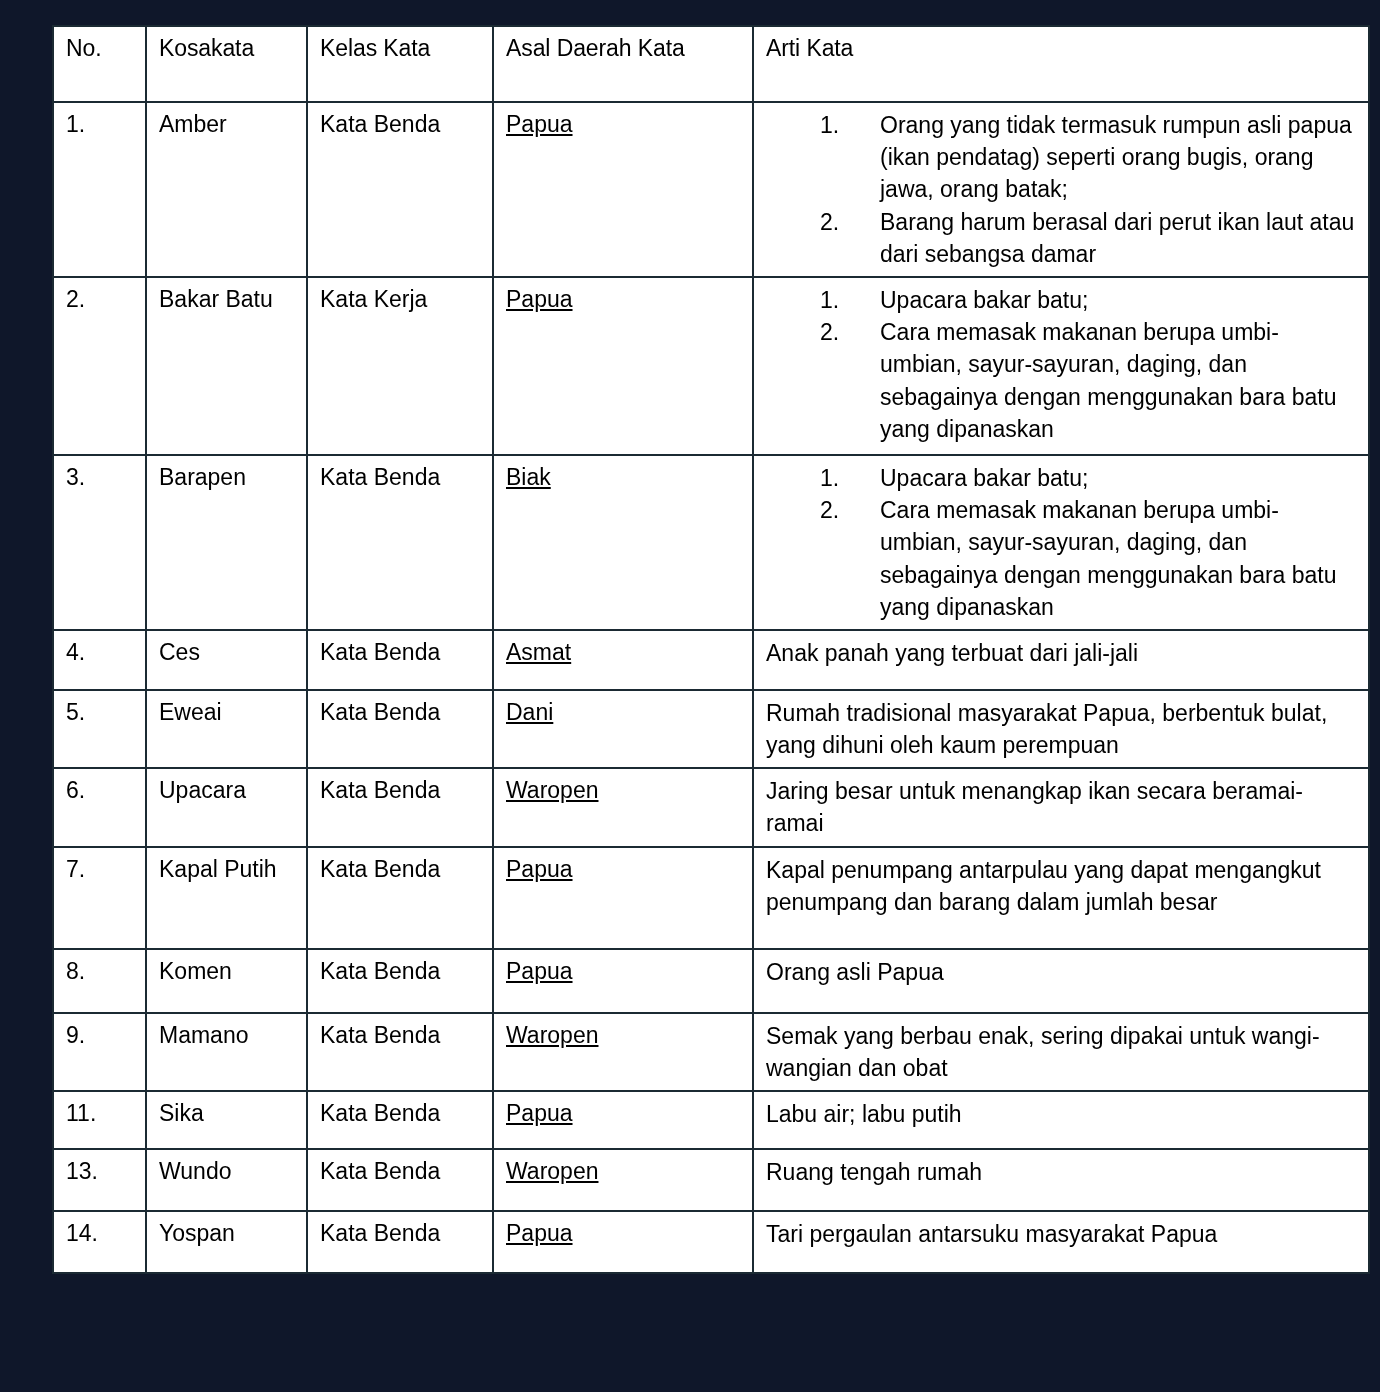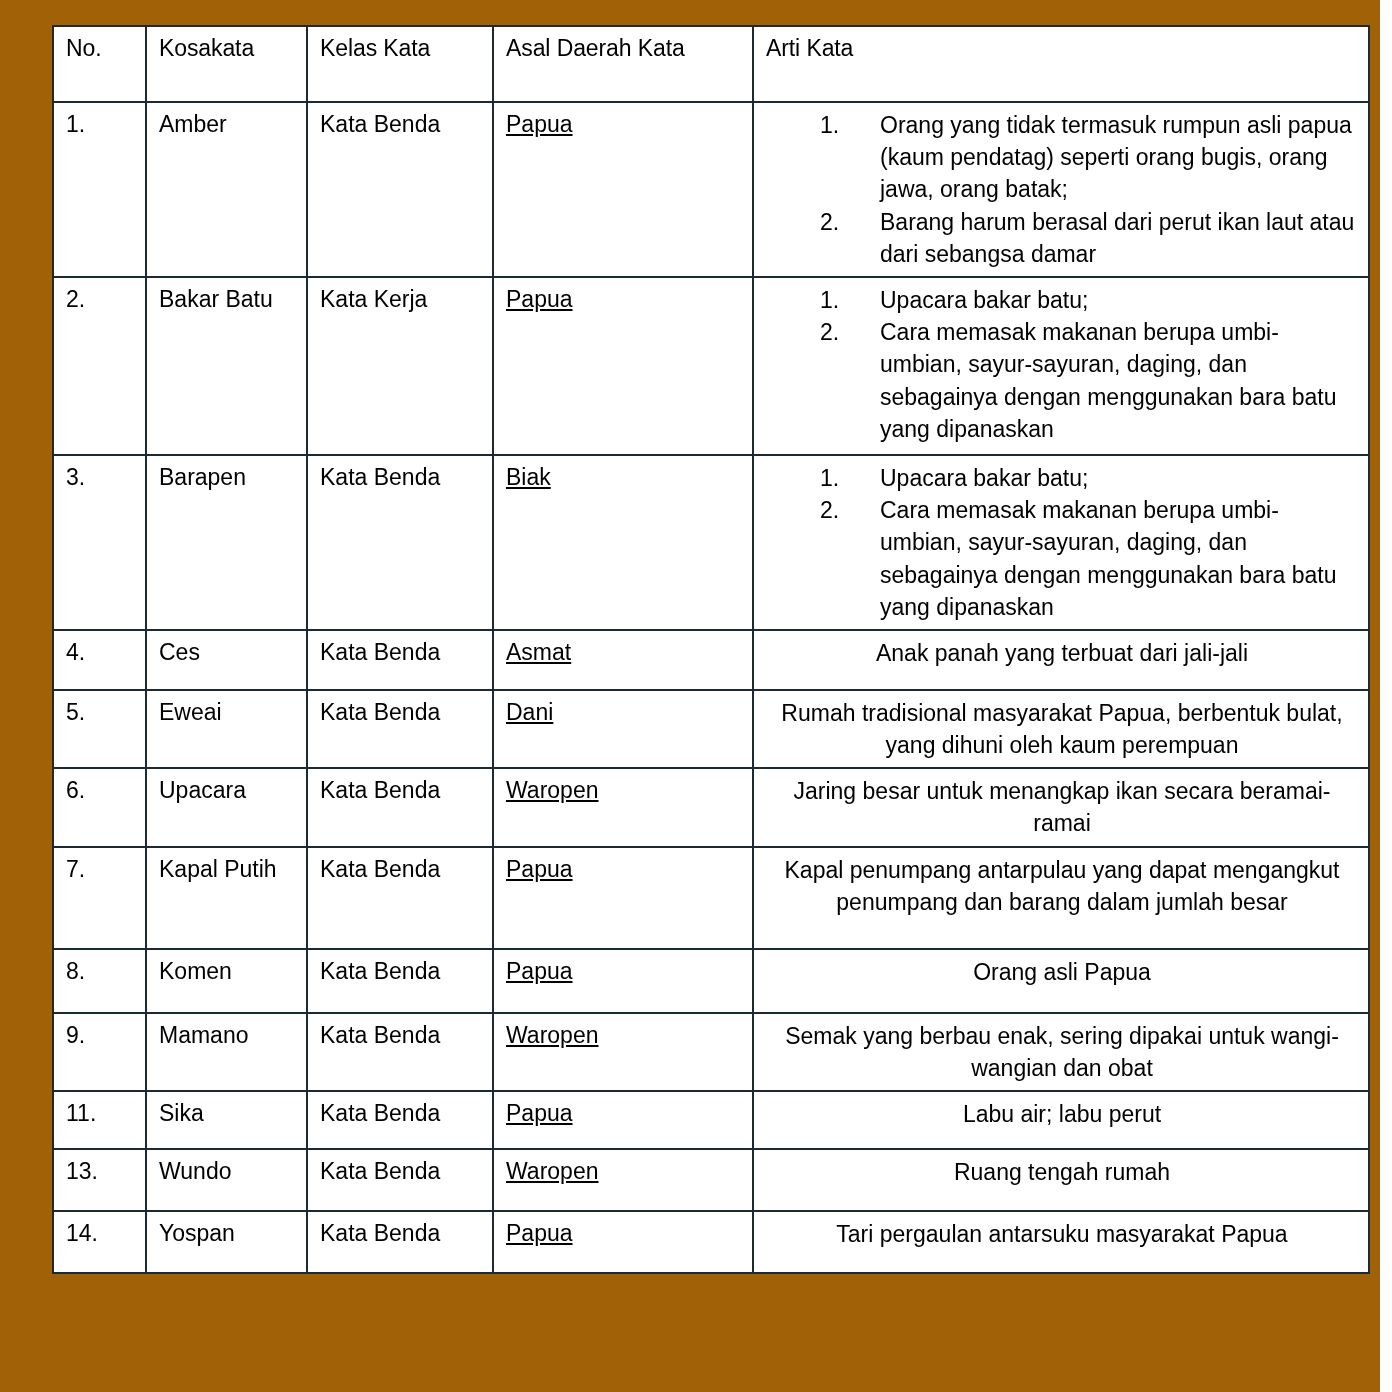--- a/index.html
+++ b/index.html
@@ -12,21 +12,21 @@
     height: 1392px;
     font-family: "Liberation Sans", sans-serif;
     color: #000000;
     overflow: hidden;
   }
 
   #page {
     position: relative;
     width: 1380px;
     height: 1392px;
-    background: #a16207;
+    background: #0f172a;
   }
 
   #vocab-table {
     position: absolute;
     left: 52px;
     top: 25px;
     width: 1316px;
     border-collapse: collapse;
     table-layout: fixed;
     background: #ffffff;
@@ -81,21 +81,21 @@
   }
   ol.meaning-list > li > .li-num {
     position: absolute;
     left: 54px;
     top: 0;
     width: 40px;
     text-align: left;
   }
   .meaning-text { display: block; }
 
-  .plain-meaning { display: block; line-height: 1.40; text-align: center; }
+  .plain-meaning { display: block; line-height: 1.40; }
 
   
   tr.r1 td { height: 152px; }
   tr.r2 td { height: 164px; }
   tr.r3 td { height: 146px; }
   tr.r4 td { height: 46px; }
   tr.r5 td { height: 58px; }
   tr.r6 td { height: 54px; }
   tr.r7 td { height: 88px; }
   tr.r8 td { height: 50px; }
@@ -133,21 +133,21 @@
     <tbody id="table-body">
         <tr class="r1">
           <td class="cell-no">1.</td>
           <td class="cell-kos">Amber</td>
           <td class="cell-kel">Kata Benda</td>
           <td class="cell-asal">Papua</td>
           <td class="cell-arti">
             <ol class="meaning-list">
               <li>
                 <span class="li-num">1.</span>
-                <span class="meaning-text">Orang yang tidak termasuk rumpun asli papua (kaum pendatag) seperti orang bugis, orang jawa, orang batak;</span>
+                <span class="meaning-text">Orang yang tidak termasuk rumpun asli papua (ikan pendatag) seperti orang bugis, orang jawa, orang batak;</span>
               </li>
               <li>
                 <span class="li-num">2.</span>
                 <span class="meaning-text">Barang harum berasal dari perut ikan laut atau dari sebangsa damar</span>
               </li>
             </ol>
           </td>
         </tr>
         <tr class="r2">
           <td class="cell-no">2.</td>
@@ -238,21 +238,21 @@
           <td class="cell-arti">
             <span class="plain-meaning">Semak yang berbau enak, sering dipakai untuk wangi-wangian dan obat</span>
           </td>
         </tr>
         <tr class="r11">
           <td class="cell-no">11.</td>
           <td class="cell-kos">Sika</td>
           <td class="cell-kel">Kata Benda</td>
           <td class="cell-asal">Papua</td>
           <td class="cell-arti">
-            <span class="plain-meaning"> Labu air; labu perut</span>
+            <span class="plain-meaning"> Labu air; labu putih</span>
           </td>
         </tr>
         <tr class="r13">
           <td class="cell-no">13.</td>
           <td class="cell-kos">Wundo</td>
           <td class="cell-kel">Kata Benda</td>
           <td class="cell-asal">Waropen</td>
           <td class="cell-arti">
             <span class="plain-meaning">Ruang tengah rumah</span>
           </td>

